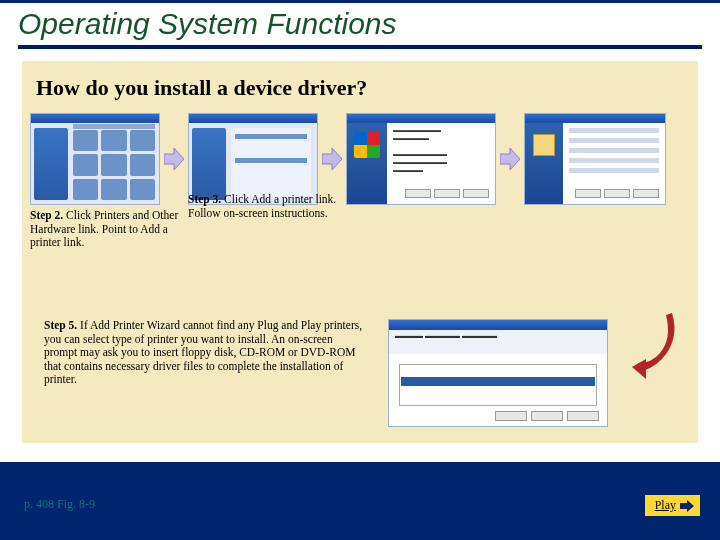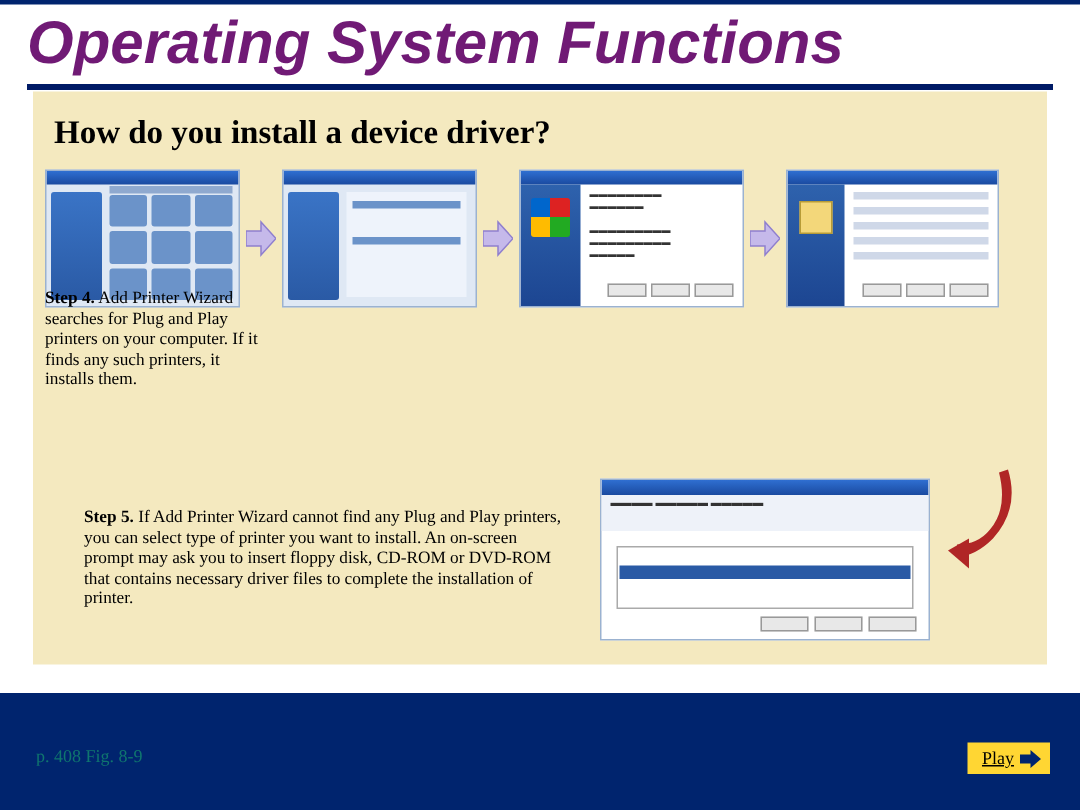--- a/index.html
+++ b/index.html
@@ -10,24 +10,24 @@
     position: relative;
     background: #fff;
     border-top: 3px solid #00246e;
   }
 
   .title-bar {
     padding: 4px 18px 2px 18px;
   }
   .title-bar h1 {
     font-family: Arial, Helvetica, sans-serif;
-    font-size: 40px;
-    font-weight: 700;
+    font-size: 30px;
+    font-weight: 400;
     font-style: italic;
-    color: #701a75;
+    color: #14532d;
   }
   .title-rule {
     margin: 2px 18px 0 18px;
     height: 4px;
     background: #001a66;
   }
 
   .cream-panel {
     position: absolute;
     left: 22px; top: 58px;
@@ -146,25 +146,25 @@
     line-height:13.5px;
     color:#000;
   }
   .steps p { }
   .step3wrap { margin-top:-16px; }
   .step4wrap { margin-top:-16px; }
 
   
   .row2 {
     position:absolute;
-    left:34px; top:258px;
+    left:22px; top:258px;
     width:610px;
     display:flex;
     gap:24px;
-    align-items:center;
+    align-items:flex-start;
   }
   .row2 p {
     width: 320px;
     font-size:11.5px;
     line-height:13.5px;
   }
   .sh5 {
     width: 220px; height: 108px;
     background:#fff;
     border:1px solid #9bb2d0;
@@ -310,21 +310,22 @@
         <div class="btns">
             <span></span>
             <span></span>
             <span></span>
           </div>
       </div>
 
     </div>
 
     <div class="steps">
-      <p class="step4wrap"><b>Step 4.</b><span> Add Printer Wizard searches for Plug and Play printers on your computer.  If it finds any such printers, it installs them.</span></p>
+      <p><b>Step 2.</b><span>  Click Printers and Other Hardware link. Point to Add a printer link.</span></p>
+      <p class="step3wrap"><b>Step 3.</b><span>  Click Add a printer link. Follow on-screen instructions.</span></p>
     </div>
 
     <div class="row2">
       <p><b>Step 5.</b><span>  If Add Printer Wizard cannot find any Plug and Play printers, you can select type of printer you want to install. An on-screen prompt may ask you to insert floppy disk, CD-ROM or DVD-ROM that contains necessary driver files to complete the installation of printer.</span></p>
       <div class="sh5">
         <div class="tb"></div>
         <div class="hdr"></div>
         <div class="hdrtxt">▬▬▬▬ ▬▬▬▬▬ ▬▬▬▬▬</div>
         <div class="list">
             <div class="sel"></div>

